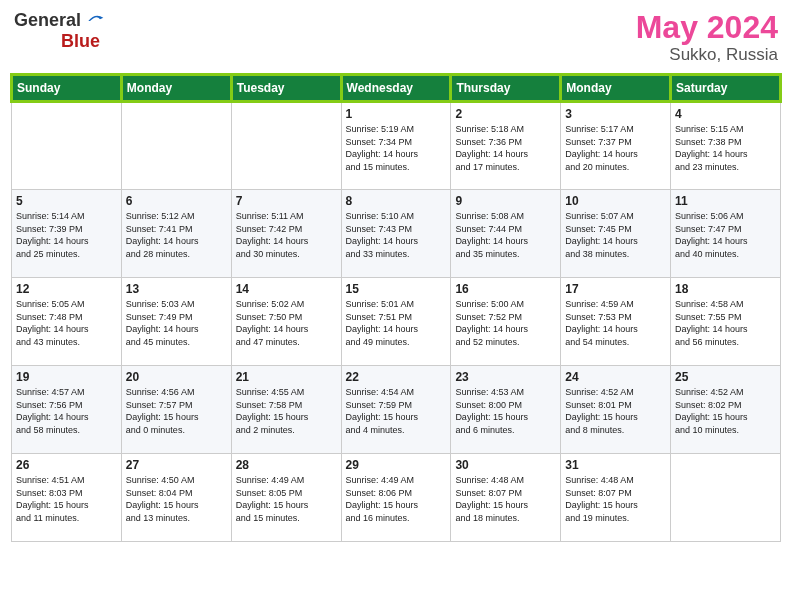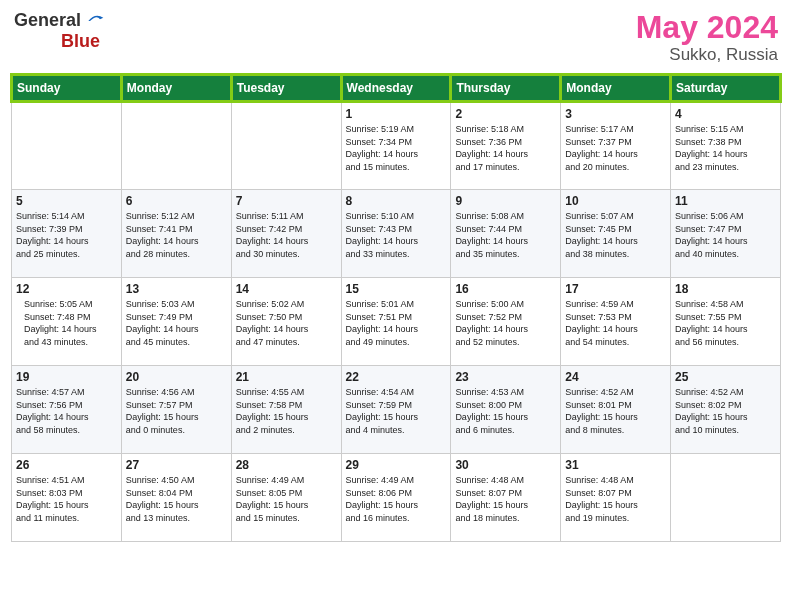--- a/index.html
+++ b/index.html
@@ -217,21 +217,21 @@
             <span class="day-number">11</span>
             <div class="day-info" style="white-space: pre-line;">Sunrise: 5:06 AM
 Sunset: 7:47 PM
 Daylight: 14 hours
 and 40 minutes.</div>
           </td>
         </tr>
         <tr>
           <td>
             <span class="day-number">12</span>
-            <div class="day-info" style="white-space: pre-line; margin-left: 8px;">Sunrise: 5:05 AM
+            <div class="day-info" style="white-space: pre-line;">Sunrise: 5:05 AM
 Sunset: 7:48 PM
 Daylight: 14 hours
 and 43 minutes.</div>
           </td>
           <td>
             <span class="day-number">13</span>
             <div class="day-info" style="white-space: pre-line;">Sunrise: 5:03 AM
 Sunset: 7:49 PM
 Daylight: 14 hours
 and 45 minutes.</div>

